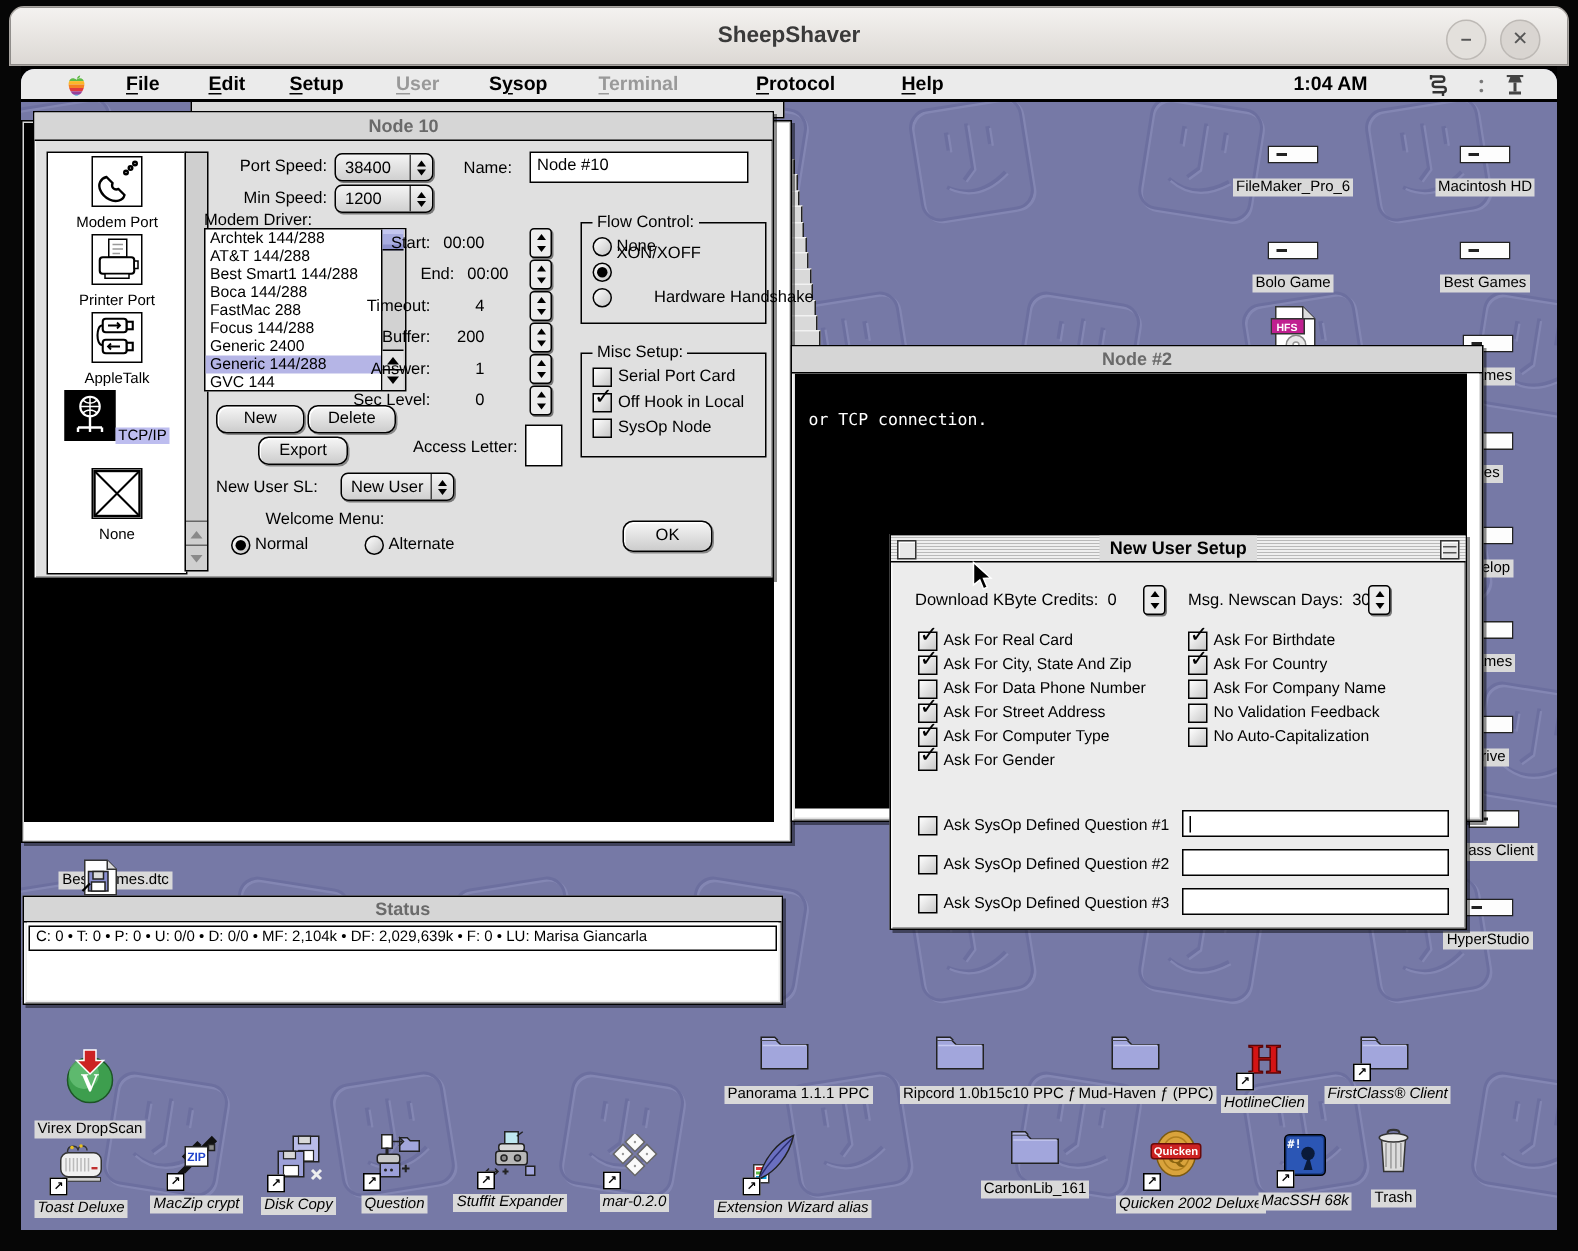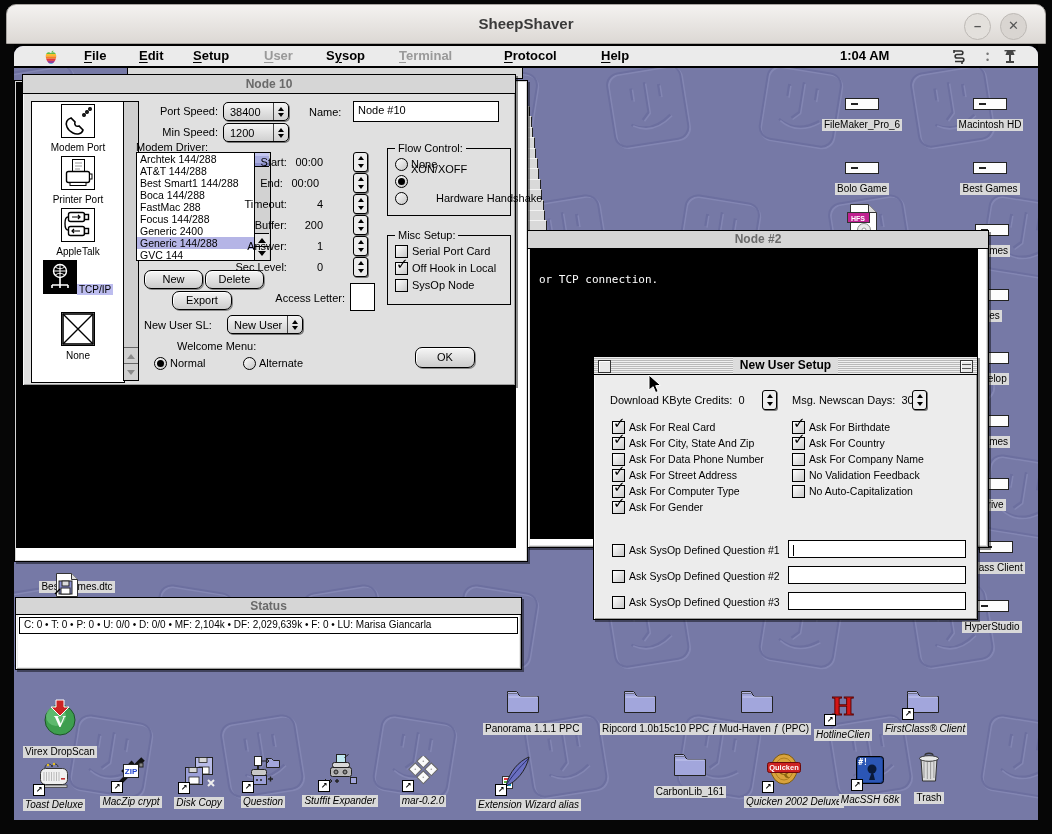--- a/index.html
+++ b/index.html
@@ -17,21 +17,21 @@
   #macscreen{position:absolute;left:14px;top:44px;width:1024px;height:776px;background:#000;overflow:hidden;}
   #desktop-bg{position:absolute;left:0;top:2px;width:1024px;height:774px;background:#7679a6;
     border-radius:9px 9px 0 0;overflow:hidden;}
   .wm{position:absolute;opacity:.55;}
   #menubar{position:absolute;left:0;top:2px;width:1024px;height:22px;background:#ebebeb;
     border-bottom:2px solid #000;border-radius:9px 9px 0 0;box-sizing:border-box;z-index:10;}
   .menu-item{position:absolute;top:0;height:20px;line-height:20px;font-size:13px;font-weight:bold;color:#000;}
   .menu-item.disabled{color:#999;}
   .menu-item u{text-underline-offset:2px;}
   #menu-clock{position:absolute;top:0;height:20px;line-height:20px;font-size:13px;font-weight:bold;color:#000;
-    left:826px;width:94px;text-align:left;}
+    left:826px;width:94px;text-align:center;}
   .menu-icon{position:absolute;top:2px;}
   
   .win{position:absolute;background:#e0e0e0;border:1px solid #000;box-sizing:border-box;
        box-shadow:2px 2px 0 rgba(0,0,0,.45), inset 1px 1px 0 #fafafa, inset -1px -1px 0 #9d9d9d;}
   .titlebar{height:17px;line-height:17px;background:#d6d6d6;border-bottom:1px solid #000;
        text-align:center;font-size:12px;font-weight:bold;color:#6a6a6a;position:relative;}
   .titlebar.active{background:repeating-linear-gradient(to bottom,#efefef 0 1px,#b9b9b9 1px 2px);color:#000;}
   .titlebar.active .tspan{background:#dcdcdc;padding:0 7px;display:inline-block;height:17px;}
   .wbox{position:absolute;top:3px;width:11px;height:11px;background:#e8e8e8;border:1px solid #333;
        box-shadow:inset 1px 1px 0 #fff;}
@@ -1083,21 +1083,21 @@
       <div class="btn" style="left:121px;top:195px;width:57px;height:17px;line-height:17px;">New</div>
       <div class="btn" style="left:182px;top:195px;width:57px;height:17px;line-height:17px;">Delete</div>
       <div class="btn" style="left:149px;top:216px;width:58px;height:17px;line-height:17px;">Export</div>
 
       <div id="num-rows">
           <div class="lbl r" style="left: 200px; top: 81px; width: 100px;">Start:&nbsp; <span style="display:inline-block;min-width:30px;text-align:right;">00:00</span></div>
           <div class="stepper" style="left: 330px; top: 77px;">
             <div class="tri-up"></div>
             <div class="tri-dn"></div>
           </div>
-          <div class="lbl r" style="left: 196px; top: 102px; width: 100px;">End:&nbsp; <span style="display:inline-block;min-width:30px;text-align:right;">00:00</span></div>
+          <div class="lbl r" style="left: 216px; top: 102px; width: 100px;">End:&nbsp; <span style="display:inline-block;min-width:30px;text-align:right;">00:00</span></div>
           <div class="stepper" style="left: 330px; top: 98px;">
             <div class="tri-up"></div>
             <div class="tri-dn"></div>
           </div>
           <div class="lbl r" style="left: 200px; top: 123px; width: 100px;">Timeout:&nbsp; <span style="display:inline-block;min-width:30px;text-align:right;">4</span></div>
           <div class="stepper" style="left: 330px; top: 119px;">
             <div class="tri-up"></div>
             <div class="tri-dn"></div>
           </div>
           <div class="lbl r" style="left: 200px; top: 144px; width: 100px;">Buffer:&nbsp; <span style="display:inline-block;min-width:30px;text-align:right;">200</span></div>

